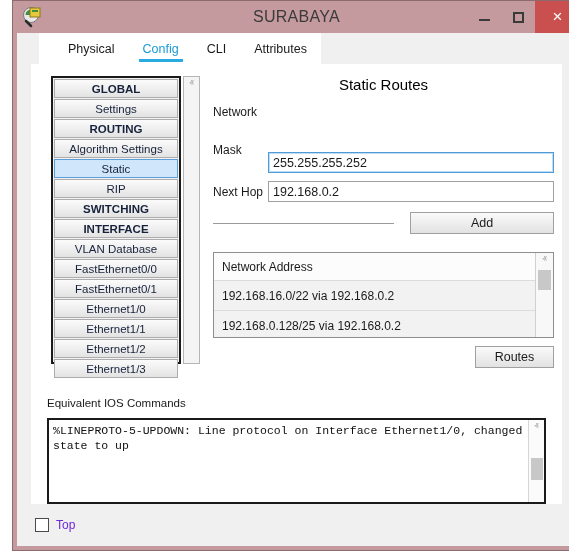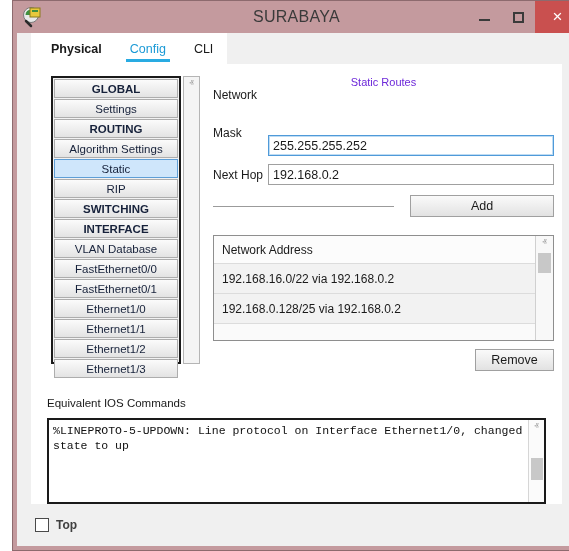--- a/index.html
+++ b/index.html
@@ -97,21 +97,21 @@
     height: 31px;
     padding: 0 14px;
     display: flex;
     align-items: center;
     justify-content: center;
     font-size: 12.5px;
     color: #1a1a1a;
     position: relative;
     box-sizing: border-box;
   }
-  .tab.first { margin-left: 14px; padding-left: 20px; font-weight: bold; }
+  .tab.first { margin-left: 22px; padding-left: 29px; }
   .tab.active { color: #1b9ad6; }
   .tab.active::after {
     content: "";
     position: absolute;
     left: 10px; right: 10px; bottom: 2px;
     height: 3px;
     background: #29abe2;
   }
   .tabs-filler { flex: 1 1 auto; height: 31px; background: #f0f0f0; }
   
@@ -172,22 +172,23 @@
   }
   .sb-arrow { font-size: 9px; color: #9a9a9a; line-height: 12px; }
   
   .routes {
     position: absolute;
     left: 182px; top: 12px;
     right: 8px;
   }
   .routes-title {
     text-align: center;
-    font-size: 11px;
-    color: #6d28d9;
+    font-size: 15px;
+    color: #000000;
+    margin-bottom: 12px;
   }
   .field-row {
     display: flex;
     align-items: center;
     margin-bottom: 8px;
   }
   .field-label {
     width: 55px;
     flex: 0 0 55px;
     font-size: 12px;
@@ -230,21 +231,21 @@
     background: linear-gradient(#fafafa, #e2e2e2);
     font-family: "Liberation Sans", sans-serif;
     font-size: 12.5px;
     color: #1a1a1a;
     display: flex;
     align-items: center;
     justify-content: center;
   }
   .list-box {
     margin-top: 18px;
-    height: 106px;
+    height: 86px;
     border: 1px solid #8e8e8e;
     box-sizing: border-box;
     background: #fafafa;
     display: flex;
     overflow: hidden;
   }
   .list-inner {
     flex: 1 1 auto;
     display: flex;
     flex-direction: column;
@@ -352,22 +353,21 @@
   }
   .checkbox {
     width: 14px; height: 14px;
     border: 1px solid #4a4a4a;
     background: #ffffff;
     box-sizing: border-box;
     margin-right: 7px;
   }
   .check-label {
     font-size: 12px;
-    color: #404040;
-    font-weight: bold;
+    color: #6d28d9;
   }
 </style>
 </head>
 <body>
 
 <div class="window">
 
   <div class="titlebar">
     <span class="app-icon">
       <svg width="22" height="22" viewBox="0 0 22 22">
@@ -391,20 +391,21 @@
       </span>
     </span>
   </div>
 
   <div class="client">
 
     <div class="tabstrip">
       <div class="tab first">Physical</div>
       <div class="tab active">Config</div>
       <div class="tab">CLI</div>
+      <div class="tab">Attributes</div>
       <div class="tabs-filler"></div>
     </div>
 
     <div class="panel">
 
       <div class="sidebar-wrap">
         <div class="sidebar">
           <div class="side-item header">GLOBAL</div>
           <div class="side-item">Settings</div>
           <div class="side-item header">ROUTING</div>
@@ -458,21 +459,21 @@
           <div class="list-sb">
             <span class="sb-arrow">ⱏ</span>
             <span class="sb-track">
               <i class="sb-thumb-v"></i>
             </span>
             <span class="sb-arrow">ⱟ</span>
           </div>
         </div>
 
         <div class="remove-row">
-          <button class="btn small">Remove</button>
+          <button class="btn small">Routes</button>
         </div>
       </div>
 
     </div>
 
     <div class="ios-wrap">
       <div class="ios-label">Equivalent IOS Commands</div>
       <div class="ios-box">
         <div class="ios-text">%LINEPROTO-5-UPDOWN: Line protocol on Interface Ethernet1/0, changed state to up</div>
         <div class="ios-sb">

